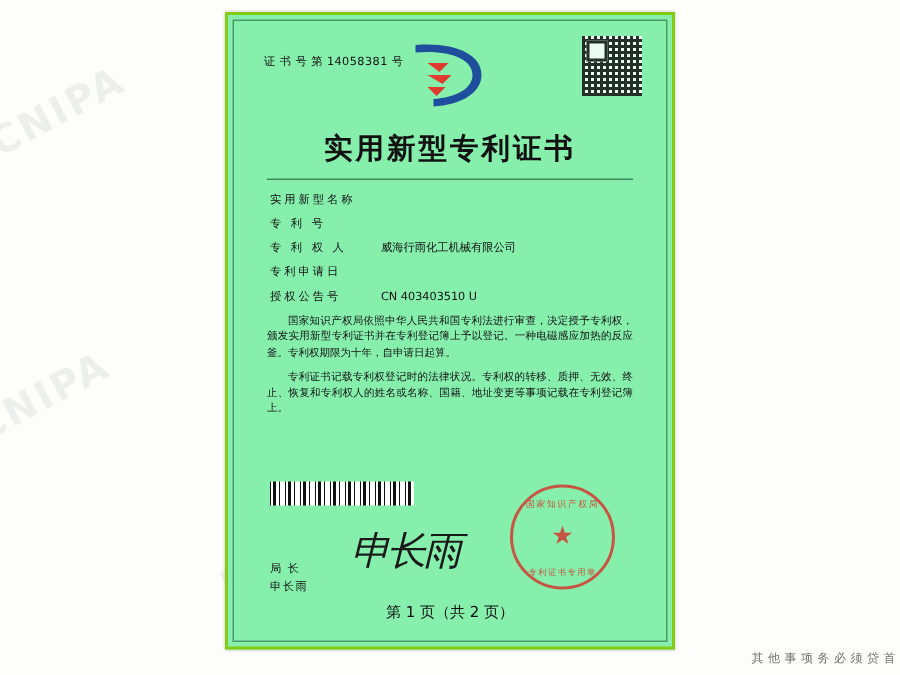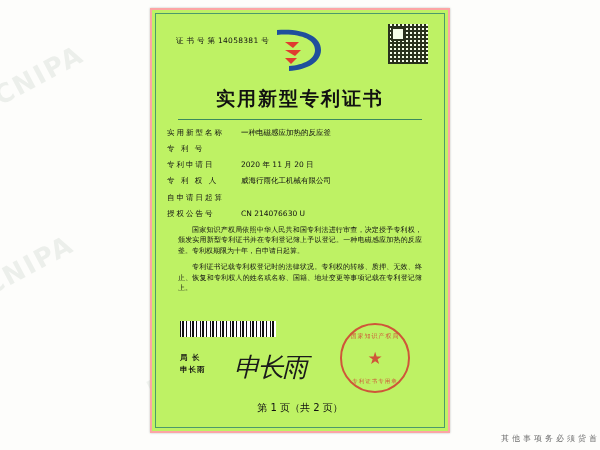--- a/index.html
+++ b/index.html
@@ -12,22 +12,22 @@
   .page{
     position:relative;
     width:600px;height:450px;
     background:#fdfdfb;
   }
   
   .cert{
     position:absolute;
     left:150px;top:8px;
     width:300px;height:425px;
-    background:#bef264;
-    border:2px solid #fca5a5;
+    background:#86efac;
+    border:2px solid #84cc16;
     box-sizing:border-box;
     box-shadow:0 0 2px rgba(0,0,0,.25);
   }
   .cert:before{
     content:"";
     position:absolute;
     left:3px;top:3px;right:3px;bottom:3px;
     border:1px solid #4c9a6b;
     pointer-events:none;
   }
@@ -90,21 +90,21 @@
     color:#111;
     letter-spacing:2px;
     margin-top:4px;
     font-family:Liberation Sans, sans-serif;
   }
   .rule{
     margin:7px 16px 0 16px;
     border-top:1px solid #3c8a5d;
   }
   .fields{
-    margin:8px 16px 0 5px;
+    margin:8px 16px 0 18px;
     font-size:7.5px;
     color:#111;
     line-height:1.35;
   }
   .frow{
     display:flex;
     margin-bottom:6px;
   }
   .flabel{
     width:74px;
@@ -125,26 +125,25 @@
     text-indent:14px;
   }
   .barcode{
     position:absolute;
     left:18px;bottom:84px;
     width:96px;height:16px;
     background:repeating-linear-gradient(90deg,#111 0 1px,#fff 1px 2px,#111 2px 4px,#fff 4px 6px,#111 6px 7px,#fff 7px 10px);
   }
   .signblock{
     position:absolute;
-    left:18px;bottom:45px;
+    left:18px;bottom:24px;
     font-size:7.5px;
     color:#111;
     line-height:1.6;
     letter-spacing:1px;
-    font-weight:bold;
   }
   .signature{
     position:absolute;
     left:72px;bottom:36px;
     font-size:26px;
     color:#1a1a1a;
     font-family:"DejaVu Serif","Liberation Serif",serif;
     font-style:italic;
     letter-spacing:-2px;
     white-space:nowrap;
@@ -222,39 +221,34 @@
           </svg>
         </div>
       </div>
 
       <div class="title">实用新型专利证书</div>
       <div class="rule"></div>
 
       <div class="fields">
         <div class="frow">
           <div class="flabel">实用新型名称</div>
-          <div class="fval">一种电磁感应加热的反应釜</div>
         </div>
         <div class="frow">
           <div class="flabel">专 利 号</div>
-        </div>
-        <div class="frow">
-          <div class="flabel">专利申请日</div>
-          <div class="fval">2020 年 11 月 20 日</div>
         </div>
         <div class="frow">
           <div class="flabel">专 利 权 人</div>
           <div class="fval">威海行雨化工机械有限公司</div>
         </div>
         <div class="frow">
-          <div class="flabel">自申请日起算</div>
+          <div class="flabel">专利申请日</div>
         </div>
         <div class="frow">
           <div class="flabel">授权公告号</div>
-          <div class="fval">CN 214076630 U</div>
+          <div class="fval">CN 403403510 U</div>
         </div>
       </div>
 
       <div class="para">国家知识产权局依照中华人民共和国专利法进行审查，决定授予专利权，颁发实用新型专利证书并在专利登记簿上予以登记。一种电磁感应加热的反应釜。专利权期限为十年，自申请日起算。</div>
       <div class="para">专利证书记载专利权登记时的法律状况。专利权的转移、质押、无效、终止、恢复和专利权人的姓名或名称、国籍、地址变更等事项记载在专利登记簿上。</div>
 
       <div class="barcode"></div>
 
       <div class="signblock">
         <div>局 长</div>

